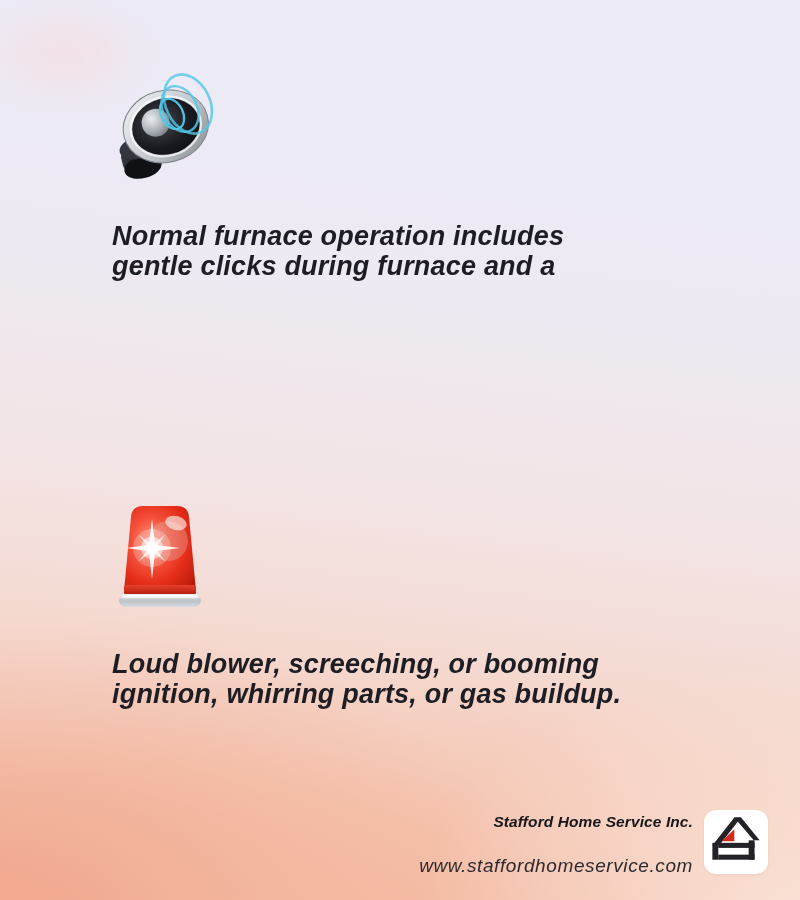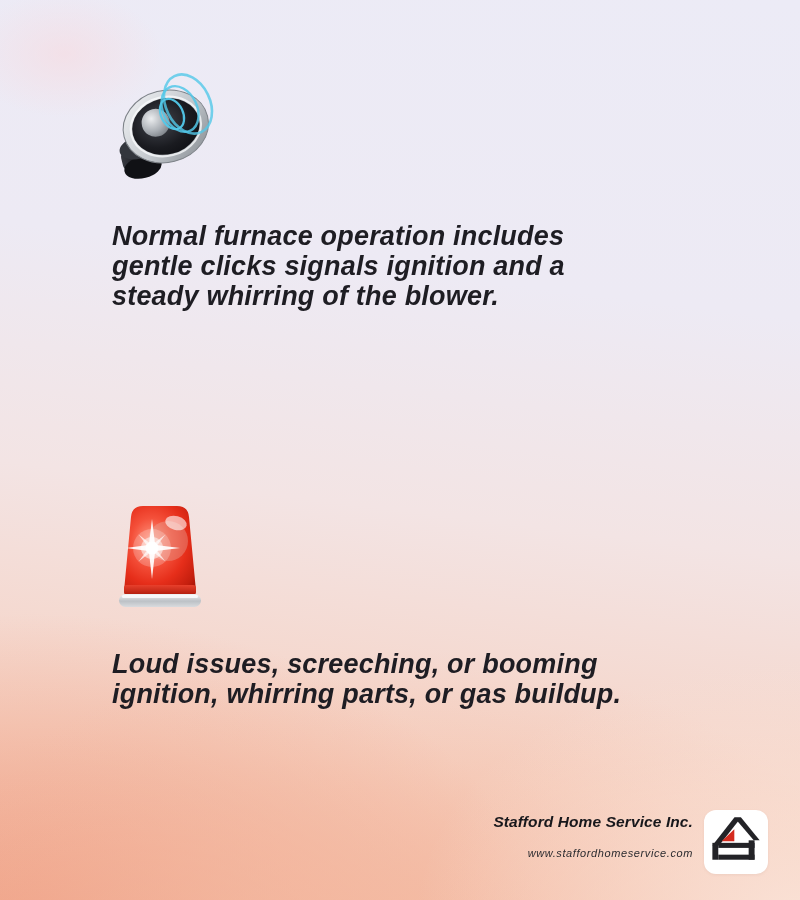--- a/index.html
+++ b/index.html
@@ -28,22 +28,22 @@
     line-height:30px;
     letter-spacing:0.2px;
   }
   .blurb-1{top:221px;}
   .blurb-2{top:649px;}
   .footer{position:absolute;right:107px;top:813px;text-align:right;}
   .company{
     color:#17171b;font-weight:700;font-size:15.5px;line-height:18px;letter-spacing:0.1px;
   }
   .website{
-    margin-top:15px;
-    color:#2b2b2f;font-weight:400;font-size:11px;line-height:15px;letter-spacing:0.6px;
+    margin-top:27px;
+    color:#2b2b2f;font-weight:400;font-size:19px;line-height:15px;letter-spacing:0.6px;
   }
   .logo-box{
     position:absolute;left:704px;top:810px;width:64px;height:64px;
     background:#ffffff;border-radius:12px;
     display:flex;align-items:center;justify-content:center;
     box-shadow:0 1px 3px rgba(120,70,50,0.08);
   }
 </style>
 </head>
 <body>
@@ -86,22 +86,21 @@
       <g fill="none" stroke="#52c8e9">
         <ellipse cx="68" cy="44" rx="11" ry="16" transform="rotate(-26 68 44)" stroke-width="2.2" opacity="0.95"></ellipse>
         <ellipse cx="76" cy="39" rx="17" ry="24" transform="rotate(-26 76 39)" stroke-width="2.4" opacity="0.85"></ellipse>
         <ellipse cx="84" cy="34" rx="22" ry="31" transform="rotate(-26 84 34)" stroke-width="2.6" opacity="0.8"></ellipse>
       </g>
     </svg>
   </div>
 
   <div class="blurb blurb-1">
     <div>Normal furnace operation includes</div>
-    <div>gentle clicks signals ignition and a</div>
-    <div>steady whirring of the blower.</div>
+    <div>gentle clicks during furnace and a</div>
   </div>
 
   <div class="icon-wrap siren-pos">
     <svg width="90" height="108" viewBox="0 0 88 108">
       <defs>
         <radialGradient id="sirenBody" cx="0.38" cy="0.42" r="0.8">
           <stop offset="0" stop-color="#ff9c86"></stop>
           <stop offset="0.35" stop-color="#f4503a"></stop>
           <stop offset="0.62" stop-color="#e62e1a"></stop>
           <stop offset="0.88" stop-color="#c51f0e"></stop>
@@ -131,21 +130,21 @@
         </g>
         <circle cx="36" cy="47" r="6.5"></circle>
       </g>
       <rect x="8" y="84" width="72" height="10" rx="3" fill="url(#bandGrad)"></rect>
       <rect x="3" y="93" width="82" height="13" rx="6.5" fill="url(#baseGrad)"></rect>
       <rect x="6" y="94" width="76" height="3" rx="1.5" fill="#fdfdfe" opacity="0.8"></rect>
     </svg>
   </div>
 
   <div class="blurb blurb-2">
-    <div>Loud issues, screeching, or booming</div>
+    <div>Loud blower, screeching, or booming</div>
     <div>ignition, whirring parts, or gas buildup.</div>
   </div>
 
   <div class="footer">
     <div class="company">Stafford Home Service Inc.</div>
     <div class="website">www.staffordhomeservice.com</div>
   </div>
 
   <div class="logo-box">
     <svg width="54" height="54" viewBox="0 0 64 64">

